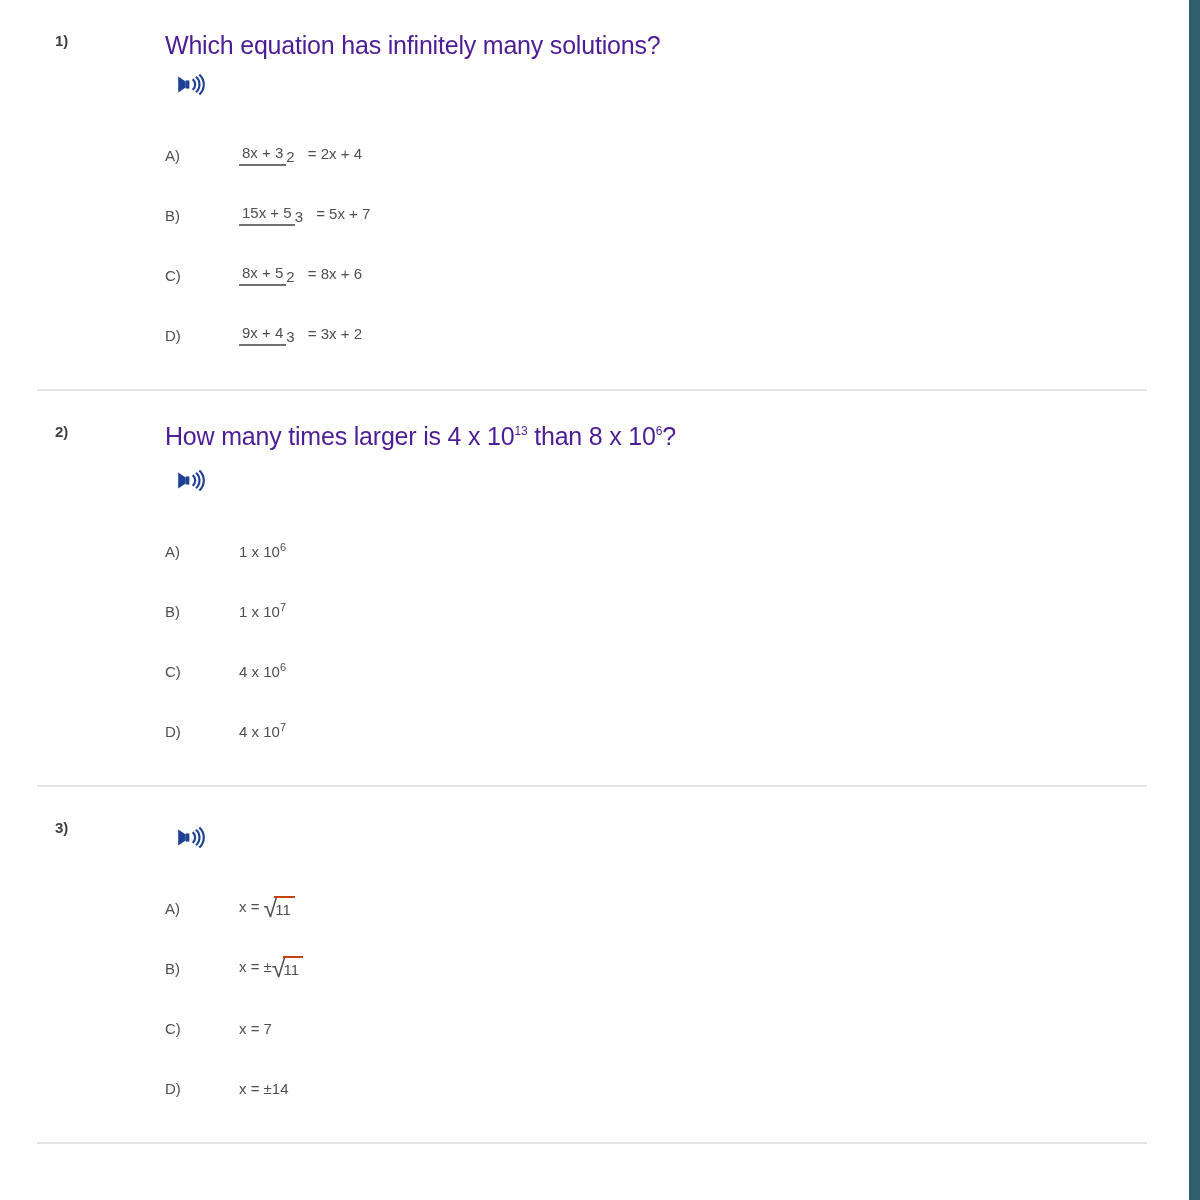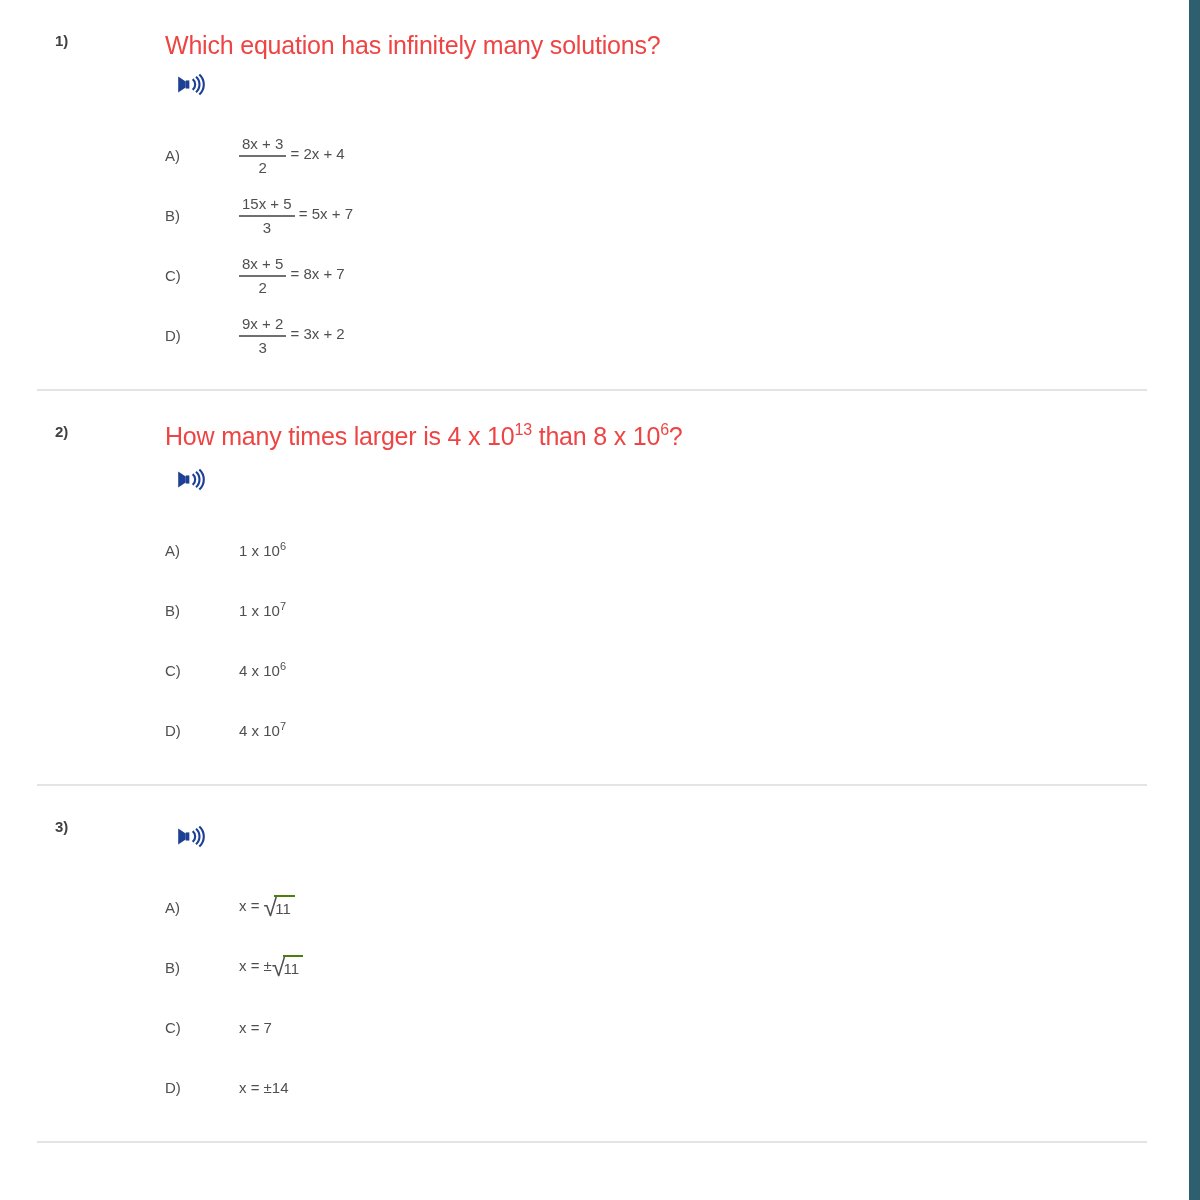--- a/index.html
+++ b/index.html
@@ -20,49 +20,49 @@
 
   .question { position:relative; padding:28px 0 24px; }
   .question.divided { border-top:2px solid var(--divider, #e4e4e4); }
 
   .qnum {
     position:absolute; left:18px; top:32px;
     font-size:15px; font-weight:bold; color:#414141;
   }
   .qbody { margin-left:128px; }
   .qtitle {
-    font-size:25px; line-height:34px; color:#ef4444; letter-spacing:-0.2px;
+    font-size:25px; line-height:34px; color:#4c1d95; letter-spacing:-0.2px;
   }
-  .qtitle .sup { font-size:16px; position:relative; top:-10px; }
+  .qtitle .sup { font-size:12px; position:relative; top:-10px; }
 
   .speaker-btn {
     display:inline-block; margin:9px 0 0 10px;
     width:30px; height:26px;
     background:none; border:none; padding:0; cursor:pointer;
     color:var(--speaker, #1e4094);
   }
   .speaker-btn svg { display:block; }
 
   .options { margin-top:24px; }
   .option { display:flex; align-items:center; height:60px; }
   .opt-letter { width:74px; flex-shrink:0; font-size:15px; color:#4f4f4f; }
   .opt-content { font-size:15px; color:#4f4f4f; }
   .opt-content span { white-space:pre-wrap; }
   .opt-content .sup { font-size:11px; position:relative; top:-6px; }
 
   .frac {
-    display:inline-flex; flex-direction:column; align-items:center;
-    text-align:center; vertical-align:middle; margin-right:0;
+    display:inline-flex; flex-direction:row; align-items:center;
+    text-align:center; vertical-align:middle; margin-right:9px;
   }
   .frac .fnum { padding:0 3px 3px; border-bottom:2px solid #707070; }
   .frac .fden { padding-top:2px; }
 
   .sqrt { display:inline-flex; align-items:flex-start; vertical-align:middle; }
   .sqrt .rsign { font-size:25px; line-height:1; font-weight:400; }
-  .sqrt .rval { border-top:2px solid #4d7c0f; padding:3px 4px 0 1px; margin-left:-3px; font-size:15px; }
+  .sqrt .rval { border-top:2px solid #c2410c; padding:3px 4px 0 1px; margin-left:-3px; font-size:15px; }
 </style>
 </head>
 <body>
 
 <div class="content">
 
   <section class="question">
     <span class="qnum">1)</span>
     <div class="qbody">
       <div class="qtitle"><span>Which equation has infinitely many solutions?</span></div>
@@ -79,25 +79,25 @@
         <div class="option">
           <span class="opt-letter">A)</span>
           <span class="opt-content"><span class="frac"><span class="fnum">8x + 3</span><span class="fden">2</span></span><span> = 2x + 4</span></span>
         </div>
         <div class="option">
           <span class="opt-letter">B)</span>
           <span class="opt-content"><span class="frac"><span class="fnum">15x + 5</span><span class="fden">3</span></span><span> = 5x + 7</span></span>
         </div>
         <div class="option">
           <span class="opt-letter">C)</span>
-          <span class="opt-content"><span class="frac"><span class="fnum">8x + 5</span><span class="fden">2</span></span><span> = 8x + 7</span></span>
+          <span class="opt-content"><span class="frac"><span class="fnum">8x + 5</span><span class="fden">2</span></span><span> = 8x + 6</span></span>
         </div>
         <div class="option">
           <span class="opt-letter">D)</span>
-          <span class="opt-content"><span class="frac"><span class="fnum">9x + 2</span><span class="fden">3</span></span><span> = 3x + 2</span></span>
+          <span class="opt-content"><span class="frac"><span class="fnum">9x + 4</span><span class="fden">3</span></span><span> = 3x + 2</span></span>
         </div>
       </div>
     </div>
   </section>
 
   <section class="question divided">
     <span class="qnum">2)</span>
     <div class="qbody">
       <div class="qtitle"><span>How many times larger is 4 x 10</span><span class="sup">13</span><span> than 8 x 10</span><span class="sup">6</span><span>?</span></div>
       <button class="speaker-btn" aria-label="play audio">

